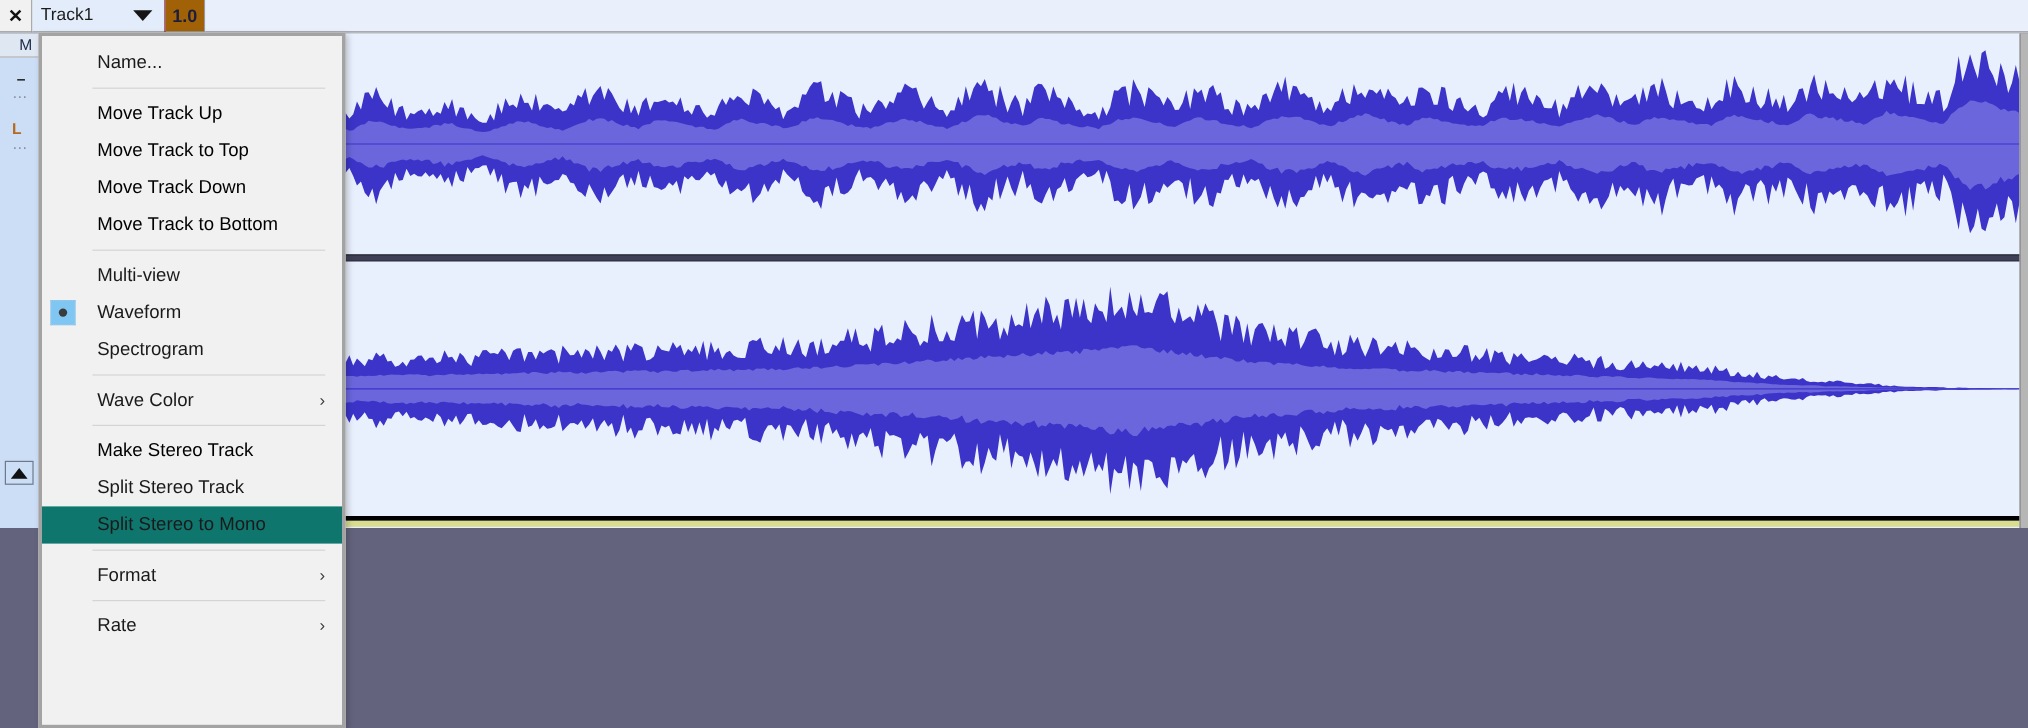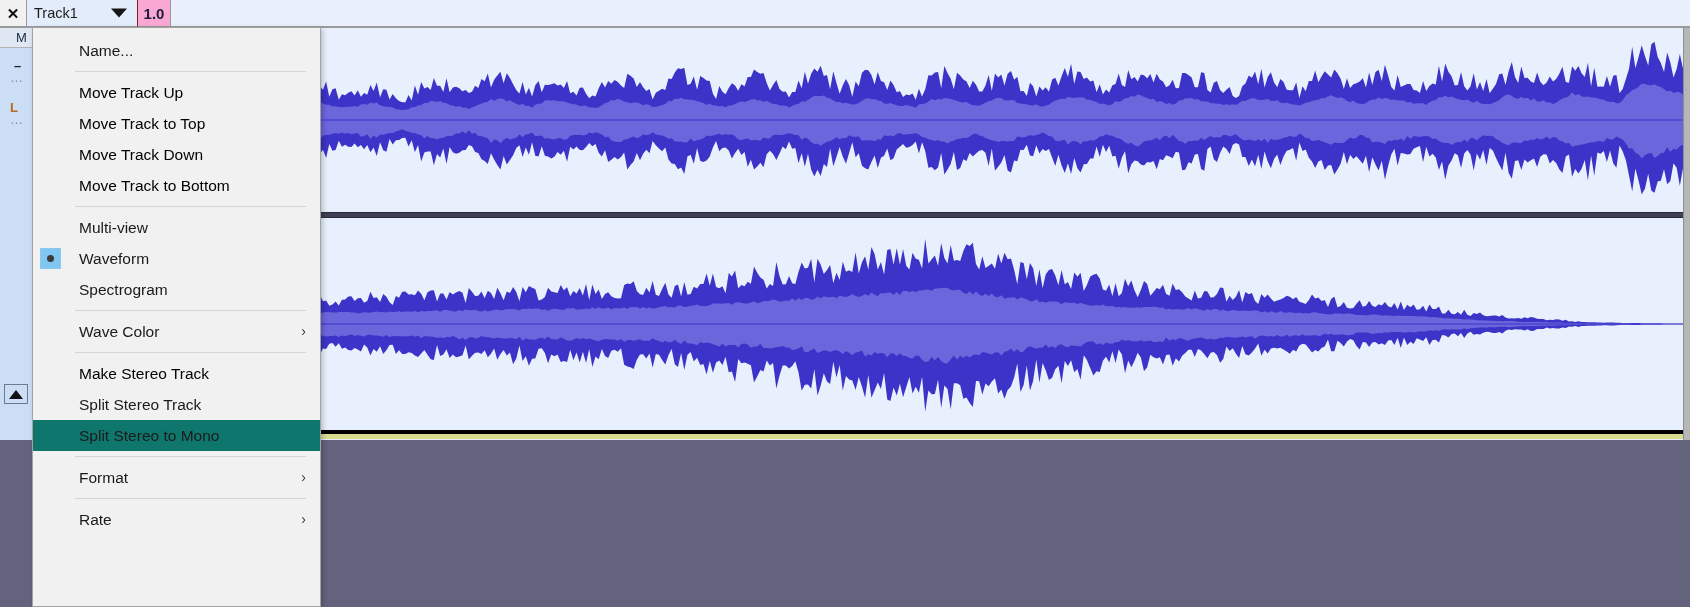--- a/index.html
+++ b/index.html
@@ -43,21 +43,21 @@
   .combo-arrow {
     position: absolute; right: 10px; top: 50%;
     transform: translateY(-50%);
     width: 0; height: 0;
     border-left: 8px solid transparent;
     border-right: 8px solid transparent;
     border-top: 9px solid #151515;
   }
   .gain-box {
     width: 33px; height: 27px;
-    background: #f9a8d4;
+    background: #a16207;
     border-right: 1px solid #9a9a9a;
     border-bottom: 1px solid #9a9a9a;
     display: flex; align-items: center; justify-content: center;
     font-size: 15px; font-weight: bold; color: #1d1d3c;
   }
   .topbar-rest {
     flex: 1 1 auto; height: 27px;
     background: #eaf0fb;
     border-bottom: 1px solid #9a9a9a;
   }
@@ -138,23 +138,23 @@
     background: #63637e;
   }
   .below-left {
     position: absolute; left: 0; top: 440px; width: 100px; height: 167px;
     background: #63637e;
   }
 
   
   .ctxmenu {
     position: absolute; left: 32px; top: 27px;
-    width: 289px; height: 580px;
+    width: 256px; height: 580px;
     background: #f1f1f1;
-    border: 1px solid #a3a3a3;
+    border: 3px solid #a3a3a3;
     box-shadow: 2px 2px 5px rgba(0,0,0,0.22);
     padding-top: 7px;
     font-size: 15.5px;
     color: #1a1a1a;
     overflow: hidden;
   }
   .mi {
     position: relative;
     height: 31px; line-height: 31px;
     padding-left: 46px;

